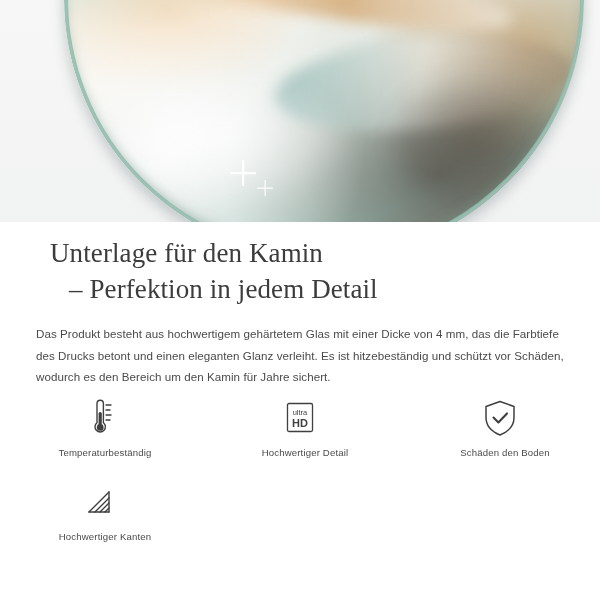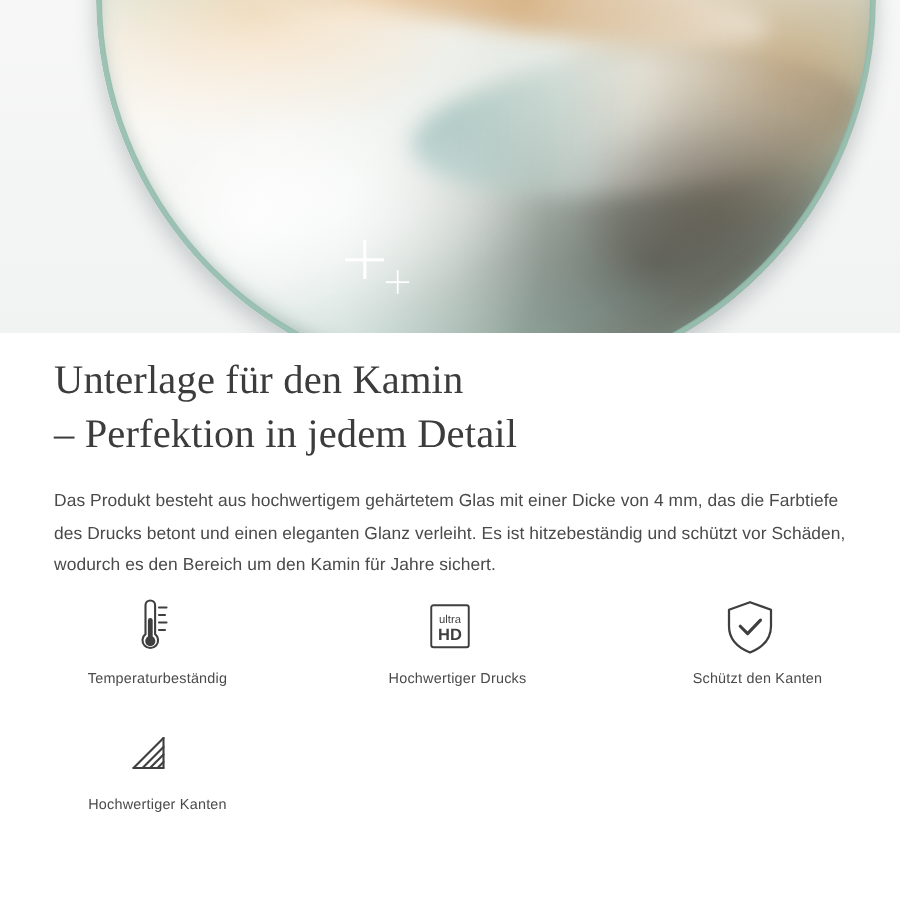--- a/index.html
+++ b/index.html
@@ -110,29 +110,29 @@
   .sp2 { left: 252px; top: 175px; transform: scale(0.6); }
 
   
   .content {
     position: absolute;
     left: 0; top: 222px;
     width: 600px;
   }
   .headline {
     margin: 0;
-    padding: 14px 36px 0 36px;
+    padding: 14px 36px 0 50px;
     font-family: "Liberation Serif", serif;
     font-weight: 400;
     font-size: 27px;
     line-height: 1.32;
     color: #3c3c3c;
     letter-spacing: 0.1px;
   }
-  .headline .l2 { display: block; }
+  .headline .l2 { display: block; margin-left: 19px; }
   .body-copy {
     margin: 0;
     padding: 16px 35px 0 36px;
     font-size: 11.6px;
     line-height: 1.85;
     color: #4a4a4a;
     letter-spacing: 0.05px;
   }
 
   
@@ -216,31 +216,31 @@
     </div>
 
     <div class="feature">
       <div class="feature-icon">
         <svg width="44" height="42" viewBox="0 0 44 42">
           <rect x="9.5" y="6.5" width="25" height="28" rx="1.5" fill="none" stroke="#3f3f3f" stroke-width="1.3"></rect>
           <text x="22" y="18" font-family="Liberation Sans, sans-serif" font-size="7.5" fill="#3f3f3f" text-anchor="middle">ultra</text>
           <text x="22" y="29.5" font-family="Liberation Sans, sans-serif" font-size="11" font-weight="bold" fill="#3f3f3f" text-anchor="middle">HD</text>
         </svg>
       </div>
-      <div class="feature-label">Hochwertiger Drucks</div>
+      <div class="feature-label">Hochwertiger Detail</div>
     </div>
 
     <div class="feature">
       <div class="feature-icon">
         <svg width="42" height="44" viewBox="0 0 42 44">
           <path d="M21 5.5 35 10.5v11c0 8.6-5.8 14.2-14 17.5-8.2-3.3-14-8.9-14-17.5v-11z" fill="none" stroke="#3f3f3f" stroke-width="1.5" stroke-linejoin="round"></path>
           <path d="M14.5 21.5 19.4 26.4 28 17.4" fill="none" stroke="#3f3f3f" stroke-width="2.1" stroke-linecap="round" stroke-linejoin="round"></path>
         </svg>
       </div>
-      <div class="feature-label">Schützt den Kanten</div>
+      <div class="feature-label">Schäden den Boden</div>
     </div>
 
 
     <div class="feature">
       <div class="feature-icon">
         <svg width="44" height="40" viewBox="0 0 44 40">
           <g stroke="#3f3f3f" stroke-width="1.4" stroke-linecap="round" fill="none">
             <path d="M11 30 L31 10"></path>
             <path d="M11 30 L31 30"></path>
             <path d="M31 30 L31 10"></path>

